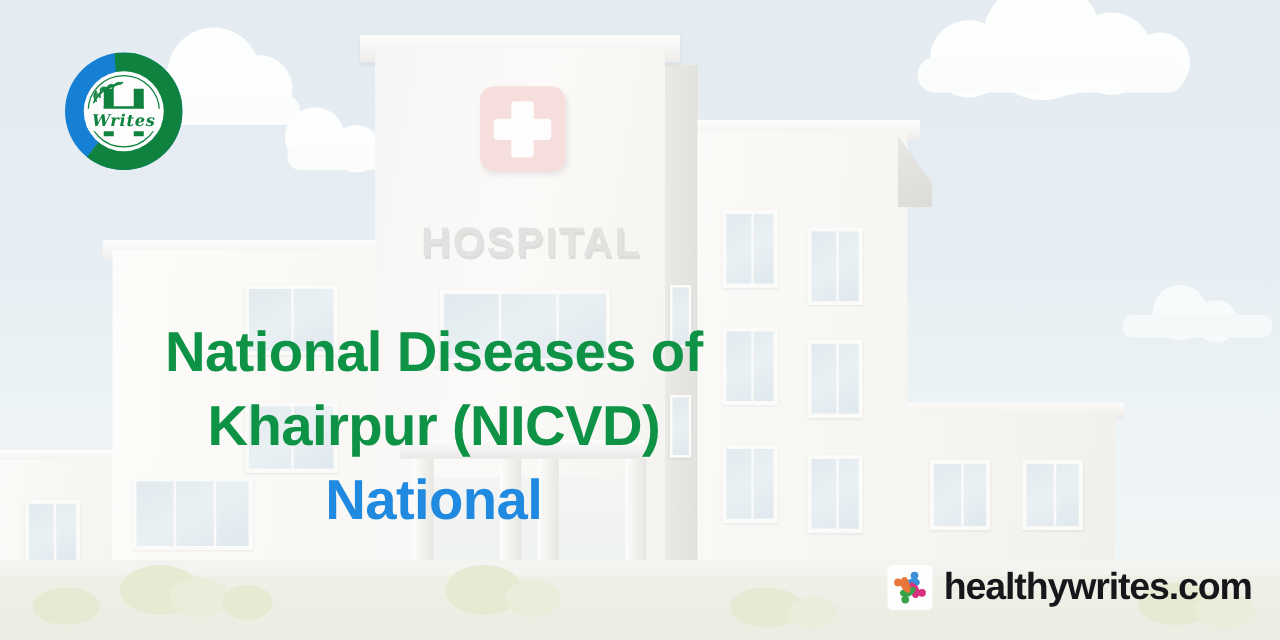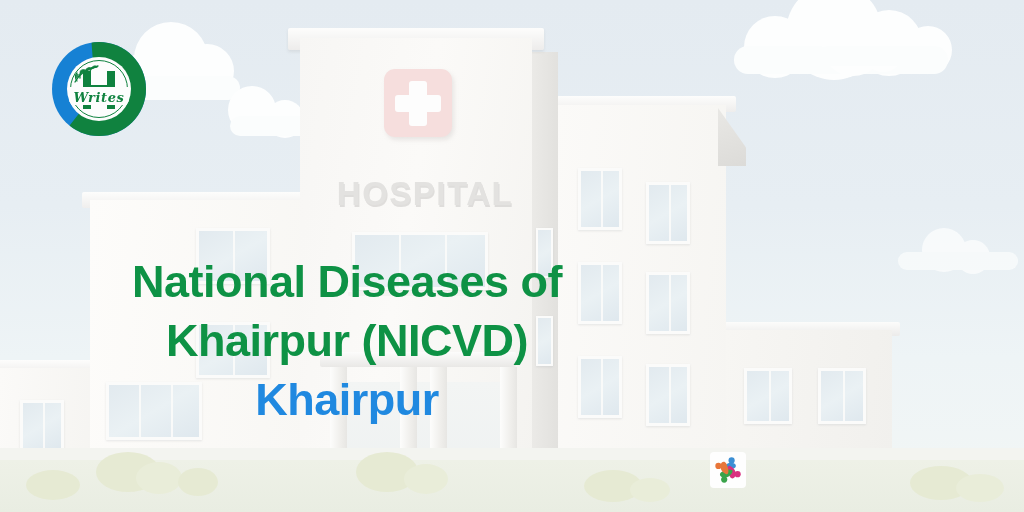--- a/index.html
+++ b/index.html
@@ -480,21 +480,21 @@
         </g>
       </svg>
       <div class="logo-band"></div>
       <div class="logo-writes">Writes</div>
     </div>
   </div>
 
   <div id="headline">
     <div>National Diseases of</div>
     <div>Khairpur (NICVD)</div>
-    <div class="loc">Khairpur</div>
+    <div class="loc">National</div>
   </div>
 
   <div id="site-brand">
     <div class="mark">
       <svg width="36" height="36" viewBox="0 0 36 36">
 
         <g fill="#3b8fd4">
           <circle cx="21.6" cy="8.4" r="3.1"></circle>
           <path d="M13.5 15.8 c2.4 -4.6 6.4 -6.1 10.3 -4.6 c2.6 1 2.8 3.9 0.4 5.1 c-2.6 1.3 -5.2 2.1 -7.4 2.2 c-2.6 0.1 -4.2 -0.6 -3.3 -2.7 Z"></path>
         </g>
@@ -508,15 +508,16 @@
           <circle cx="14.2" cy="27.6" r="3.1"></circle>
           <path d="M22.4 20.2 c-2.4 4.7 -6.4 6.2 -10.3 4.8 c-2.6 -0.9 -2.9 -3.9 -0.5 -5.1 c2.5 -1.3 5.1 -2.2 7.3 -2.3 c2.7 -0.1 4.3 0.6 3.5 2.6 Z"></path>
         </g>
 
         <g fill="#e8763a">
           <circle cx="8.4" cy="13.9" r="3.1"></circle>
           <path d="M15.8 22.1 c-4.7 -2.4 -6.2 -6.4 -4.8 -10.3 c0.9 -2.6 3.9 -2.9 5.1 -0.5 c1.3 2.5 2.2 5.1 2.3 7.3 c0.1 2.7 -0.6 4.3 -2.6 3.5 Z"></path>
         </g>
       </svg>
     </div>
+    <div class="domain">healthywrites.com</div>
   </div>
 
 </div>
 
 </body></html>

